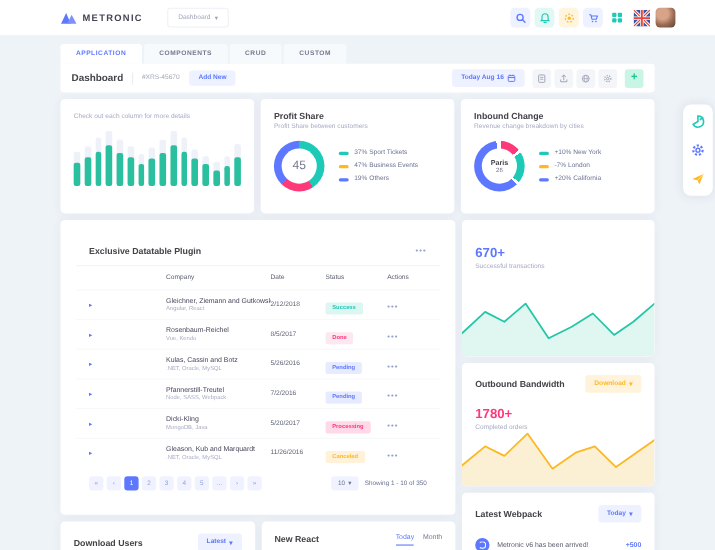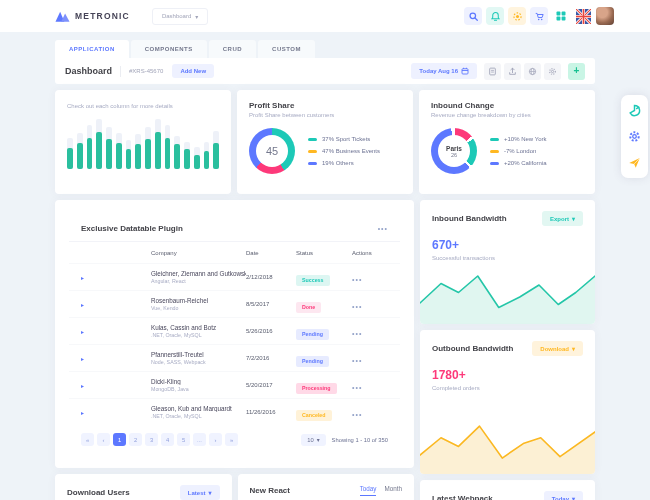--- a/index.html
+++ b/index.html
@@ -95,21 +95,21 @@
   
   .bw-card { position:relative; overflow:hidden; padding:11px 12px; }
   .bw-head { display:flex; align-items:center; }
   .bw-head .pill { margin-left:auto; }
   .pill-teal { background:#e2f7f2; color:#1dc9b7; font-weight:bold; }
   .pill-orange { background:#fff3dc; color:#ffb822; font-weight:bold; }
   .bw-value { font-size:12px; font-weight:bold; margin-top:12px; }
   .bw-caption { font-size:6px; color:#a7abc3; margin-top:3px; }
   .bw-chart { position:absolute; left:0; right:0; bottom:0; width:100%; display:block; }
   #inbound-card { height:124px; }
-  #outbound-card { height:144px; margin-top:6px; }
+  #outbound-card { height:112px; margin-top:6px; }
   .val-blue { color:#5d78ff; } .val-pink { color:#fd397a; }
 
   
   .bottom-row { display:flex; gap:6px; margin-top:6px; }
   .bottom-card { flex:1; height:120px; padding:11px 12px; }
   .bc-head { display:flex; align-items:center; }
   .bc-head .pill, .bc-tabs { margin-left:auto; }
   .bc-item { display:flex; align-items:center; margin-top:14px; gap:7px; }
   .bc-item-label { font-size:6.3px; color:#595d6e; }
   .user-avatar { width:15px; height:15px; border-radius:50%; background:radial-gradient(circle at 40% 30%, #e0b08d 0 35%, #a06a4e 70%, #5c4034 100%); flex:none; }
@@ -520,27 +520,20 @@
               <div class="u-role">Visual Designer, Google Inc.</div>
             </span>
             <button class="pill pill-primary">Follow</button>
           </div>
         </div>
       </div>
     </div>
 
     <div class="col-right">
       <div class="card bw-card" id="inbound-card">
-        <div class="bw-head">
-          <span class="card-title">Inbound Bandwidth</span>
-          <button class="pill pill-teal">
-            <span>Export</span>
-            <span>▾</span>
-          </button>
-        </div>
         <div class="bw-value val-blue">670+</div>
         <div class="bw-caption">Successful transactions</div>
         <svg class="bw-chart" id="line1" height="60" viewBox="0 0 100 40" preserveAspectRatio="none">
             <polygon points="0,26 12,13 22,19 33,8 45,29 57,22 68,14 79,27 89,19 100,8 100,40 0,40" fill="#e0f6f0"></polygon>
             <polyline points="0,26 12,13 22,19 33,8 45,29 57,22 68,14 79,27 89,19 100,8" fill="none" stroke="#24c6a8" stroke-width="1.6" stroke-linejoin="round" stroke-linecap="round" vector-effect="non-scaling-stroke"></polyline>
           </svg>
       </div>
 
       <div class="card bw-card" id="outbound-card">
         <div class="bw-head">

